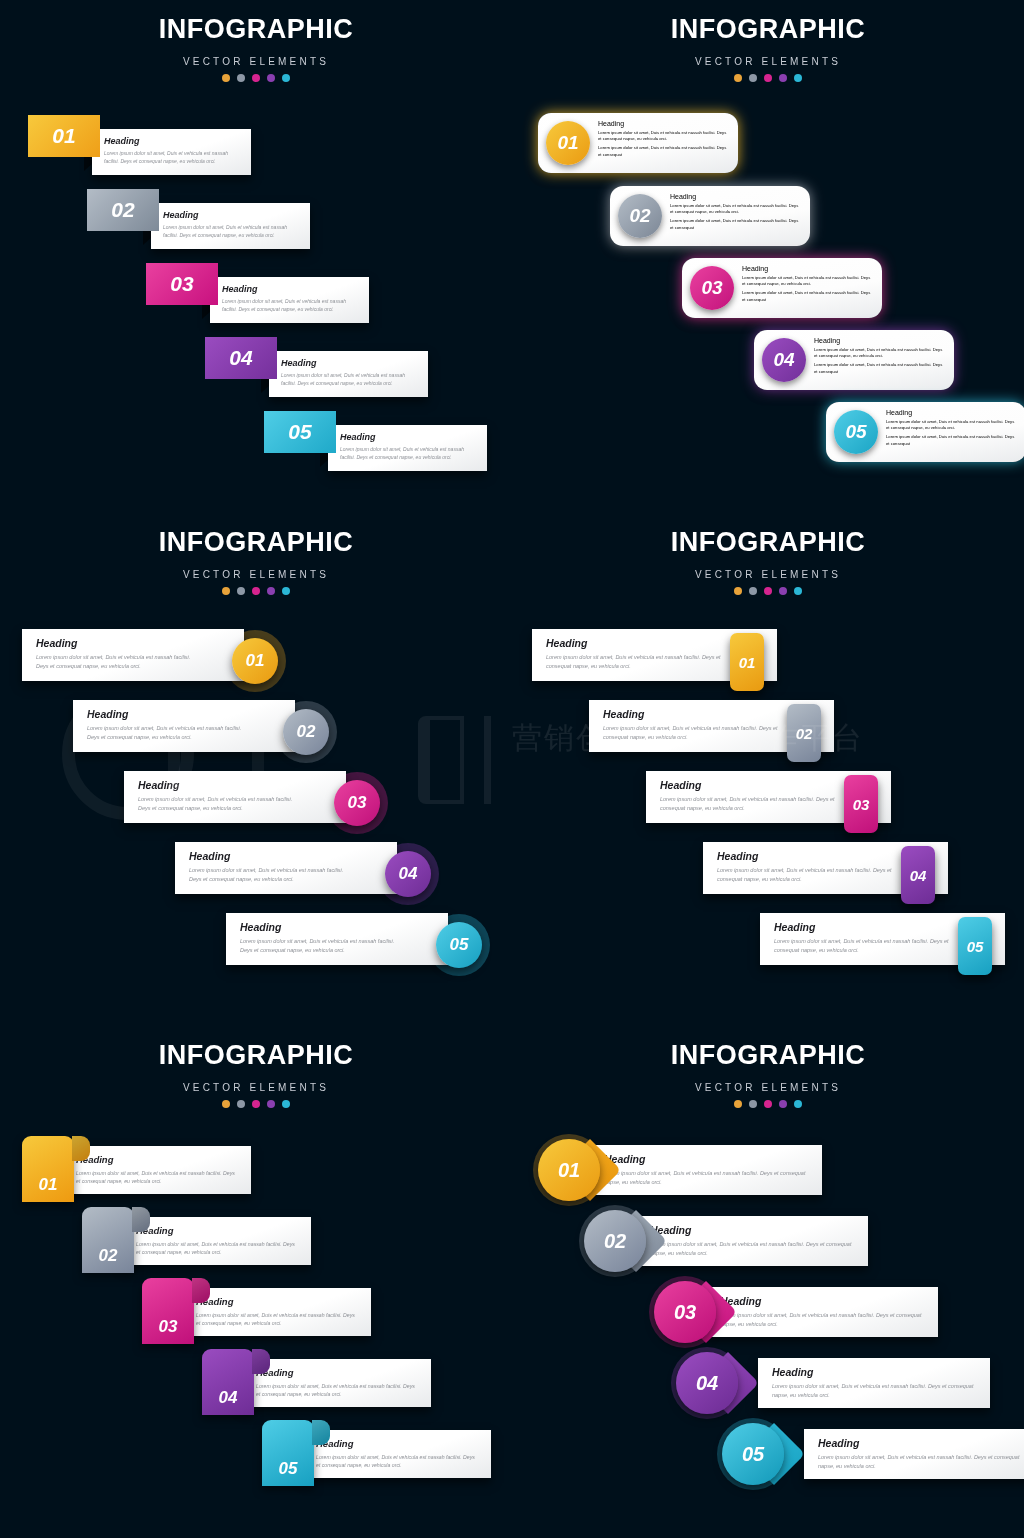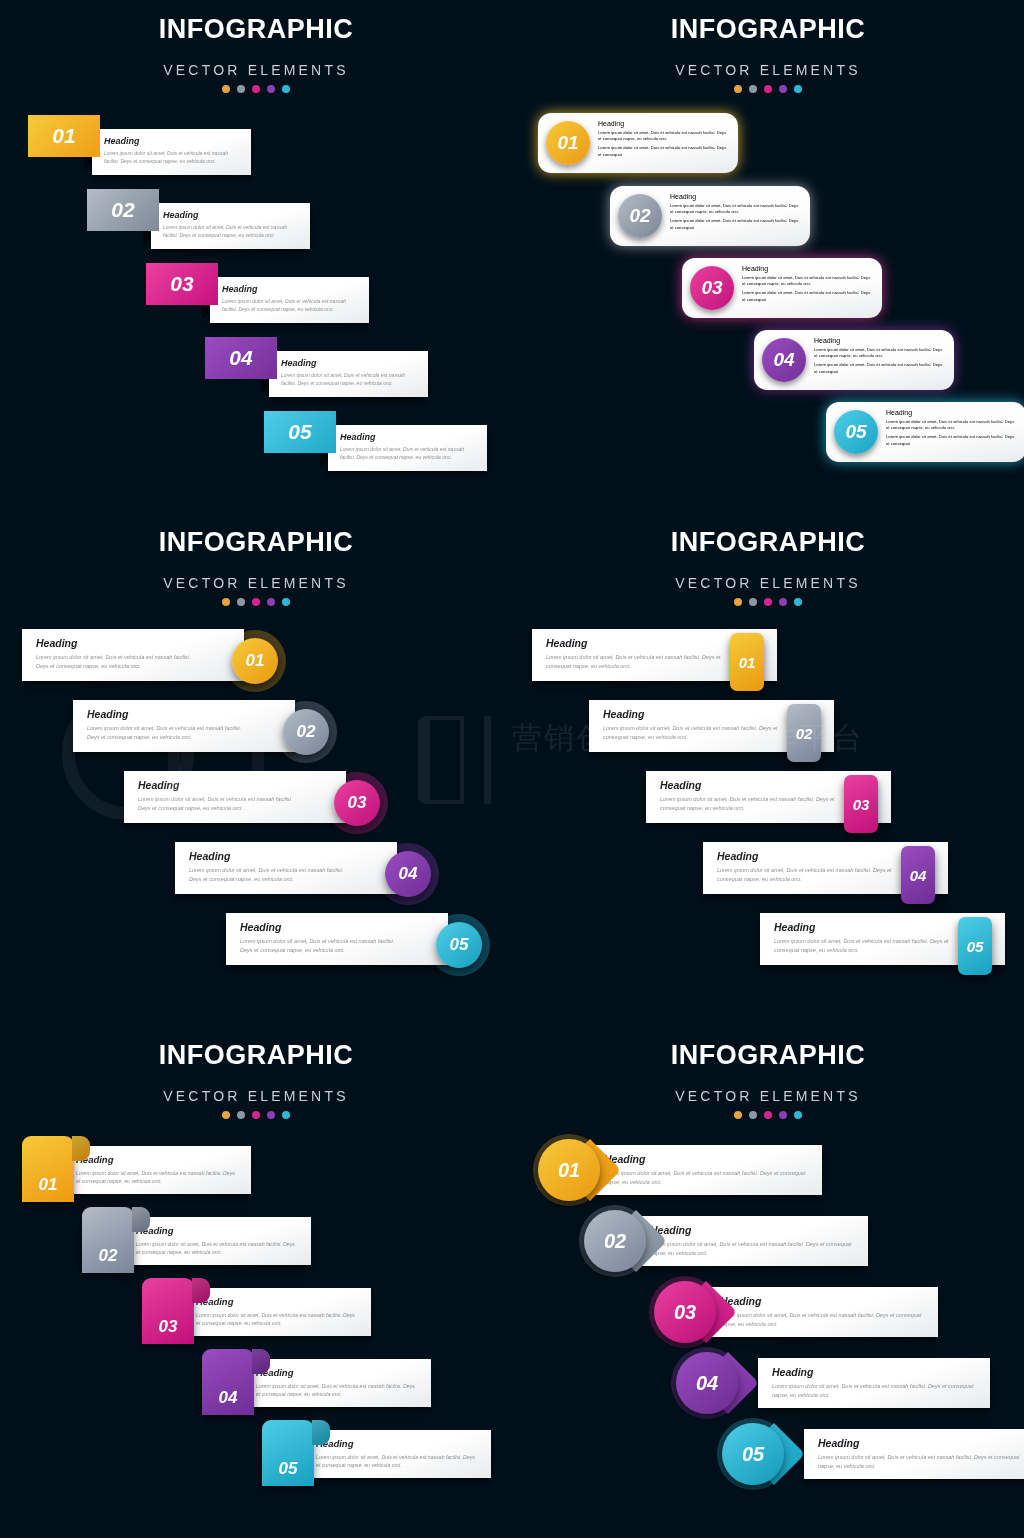--- a/index.html
+++ b/index.html
@@ -23,21 +23,21 @@
   .wm-bar { position:absolute; left:484px; top:16px; width:7px; height:88px;
     background:rgba(255,255,255,.07); }
   .wm-text { position:absolute; left:512px; top:18px; width:420px;
     color:rgba(255,255,255,.085); font-size:30px; line-height:40px; letter-spacing:2px;
     font-family:"DejaVu Sans", sans-serif; }
 
   
   .panel { position:absolute; width:512px; height:512px; }
   .ttl-wrap { position:absolute; left:0; right:0; top:14px; text-align:center; }
   .ttl { color:#ffffff; font-size:27px; font-weight:bold; letter-spacing:.5px; }
-  .sub { color:#c9ced6; font-size:14px; letter-spacing:3.2px; margin-top:17px; }
+  .sub { color:#c9ced6; font-size:10px; letter-spacing:3.2px; margin-top:11px; }
   .dots { margin-top:7px; display:flex; gap:7px; justify-content:center; }
   .dots i { width:8px; height:8px; border-radius:50%; display:block; }
 
   
   .card {
     position:absolute; background:linear-gradient(160deg,#ffffff 0%,#ffffff 55%,#e8eaec 100%);
     box-shadow:0 5px 9px rgba(0,0,0,.55);
   }
   .card .h { font-style:italic; font-weight:bold; color:#1d1d22; }
   .card .p { color:#8d9096; font-style:italic; }

